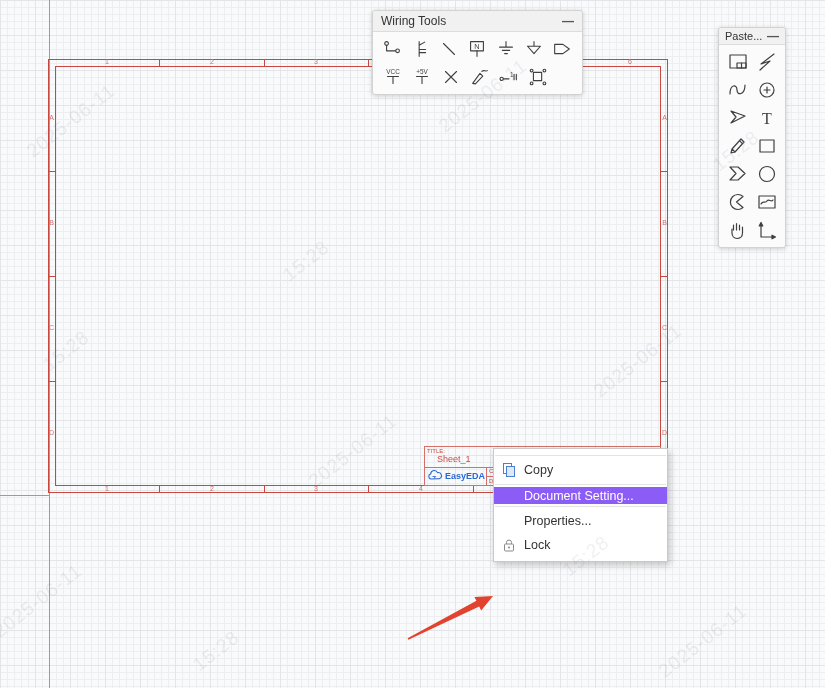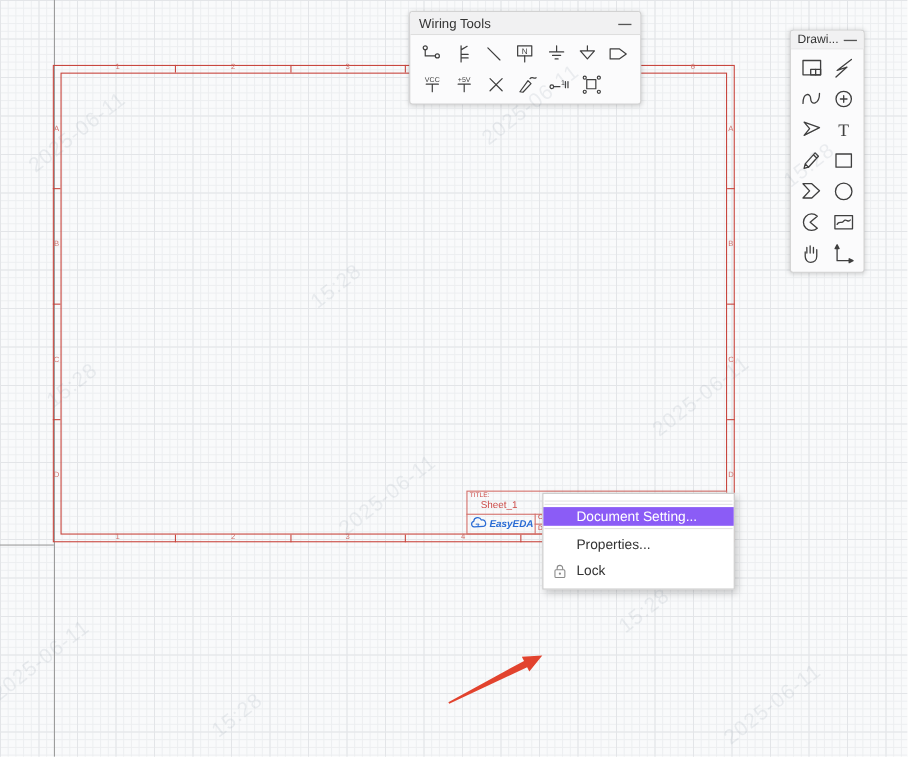--- a/index.html
+++ b/index.html
@@ -43,21 +43,21 @@
   .menu{position:absolute;left:493px;top:448px;width:175px;background:#fff;border:1px solid #c9c9c9;
     box-shadow:2px 3px 7px rgba(0,0,0,.22);z-index:30;padding:4px 0;font-size:12.5px;color:#333}
   .mi{display:flex;align-items:center;height:24px;padding:0 8px 0 6px;gap:7px}
   .mi .micon{width:17px;height:16px;flex:0 0 17px;display:flex;align-items:center;justify-content:center}
   .mi.hl{background:#8b5cf6;color:#fff;height:17px}
   .msep{border-top:1px solid #e3e3e3;margin:2px 1px}
   
   .overlay{left:0;top:0;width:825px;height:688px;z-index:40;pointer-events:none}
   .wm{position:absolute;color:rgba(125,136,152,0.13);font-size:19px;letter-spacing:1px;
       transform:rotate(-38deg);white-space:nowrap;z-index:45;pointer-events:none}
-  .logo-text{font-style:italic;font-weight:bold;color:#2a6bd4;font-size:9px}
+  .logo-text{font-weight:bold;color:#2a6bd4;font-size:9px}
 </style>
 </head>
 <body>
 
 <div id="stage">
 
   <div class="abs axis-v"></div>
   <div class="abs axis-h"></div>
 
   <div class="abs frame-outer"></div>
@@ -205,21 +205,21 @@
               <circle cx="5" cy="19" r="1.5"></circle>
               <circle cx="19" cy="19" r="1.5"></circle>
             </svg>
           </div>
       </div>
     </div>
   </div>
 
   <div class="panel" style="left:718px;top:27px;width:68px">
     <div class="panel-header" style="font-size:11px;padding:2px 6px">
-      <span>Drawi...</span>
+      <span>Paste...</span>
       <span class="minbtn">—</span>
     </div>
     <div class="dt-body">
       <div class="cell">
           <svg class="ic" width="22" height="22" viewBox="0 0 22 22">
             <rect x="3" y="4" width="16" height="13"></rect>
             <rect x="10" y="12" width="9" height="5"></rect>
             <path d="M14.5 12 V17"></path>
           </svg>
         </div>
@@ -290,20 +290,29 @@
             <path d="M5 18 V6 M5 18 H17"></path>
             <path d="M5 3.5 L3.2 7 H6.8 Z" fill="#3f3f3f"></path>
             <path d="M19.5 18 L16 16.2 V19.8 Z" fill="#3f3f3f"></path>
           </svg>
         </div>
     </div>
   </div>
 
   <div class="menu">
     <div class="msep"></div>
+    <div class="mi">
+      <span class="micon">
+        <svg width="16" height="16" viewBox="0 0 16 16">
+          <rect x="2.5" y="1.5" width="8" height="10" fill="#fff" stroke="#4a7fd4"></rect>
+          <rect x="5.5" y="4.5" width="8" height="10" fill="#dce9fb" stroke="#4a7fd4"></rect>
+        </svg>
+      </span>
+      <span>Copy</span>
+    </div>
     <div class="msep"></div>
     <div class="mi hl">
       <span class="micon"></span>
       <span>Document Setting...</span>
     </div>
     <div class="msep"></div>
     <div class="mi">
       <span class="micon"></span>
       <span>Properties...</span>
     </div>

